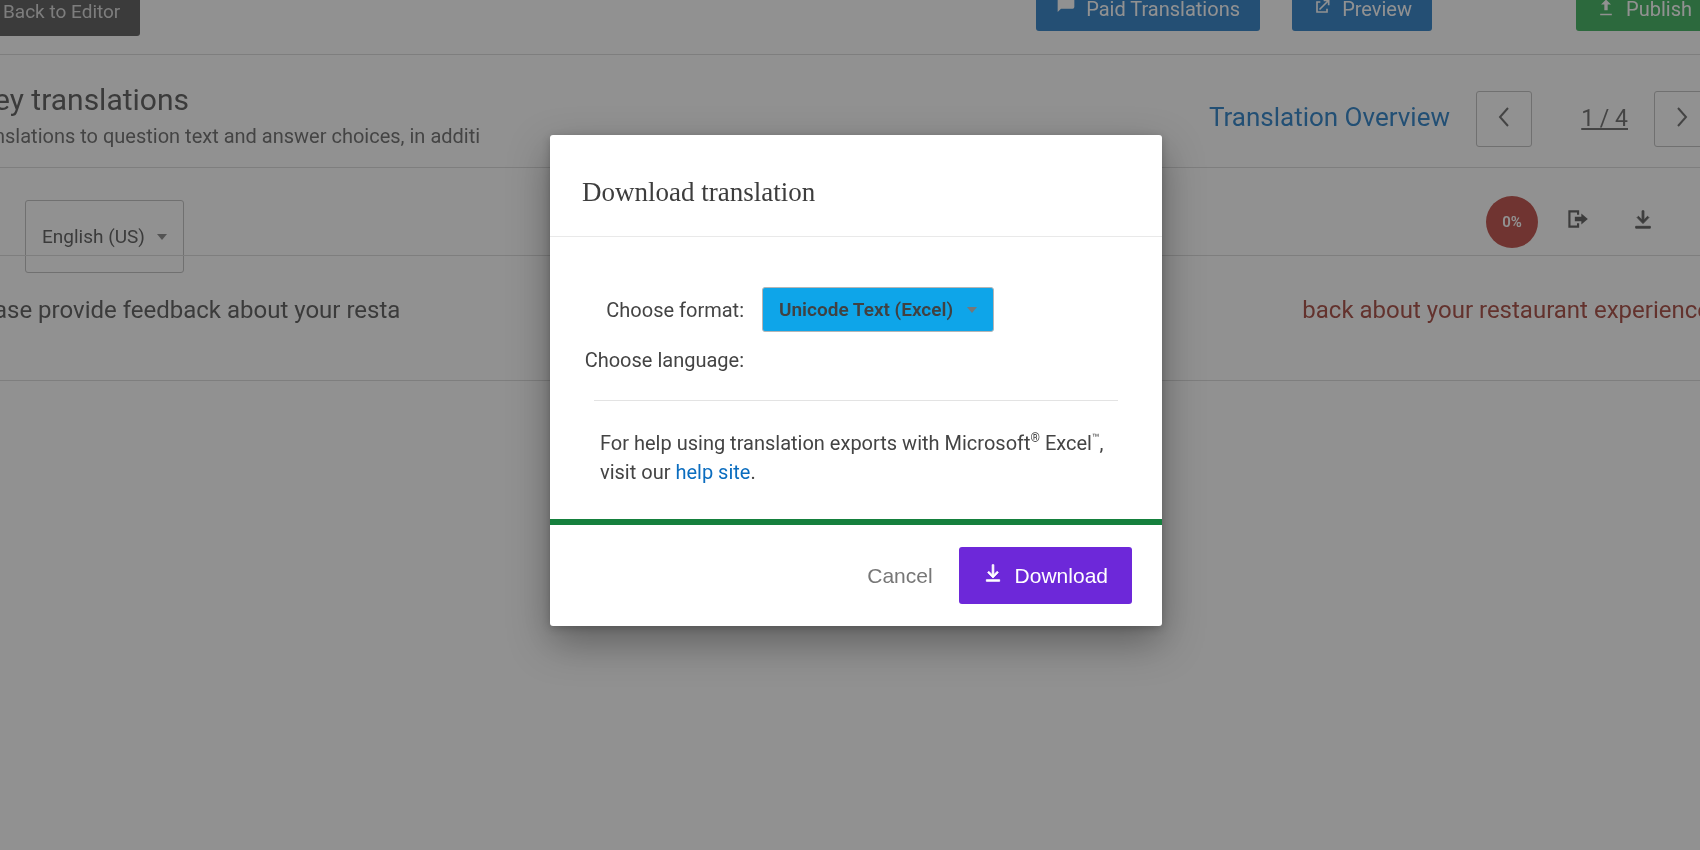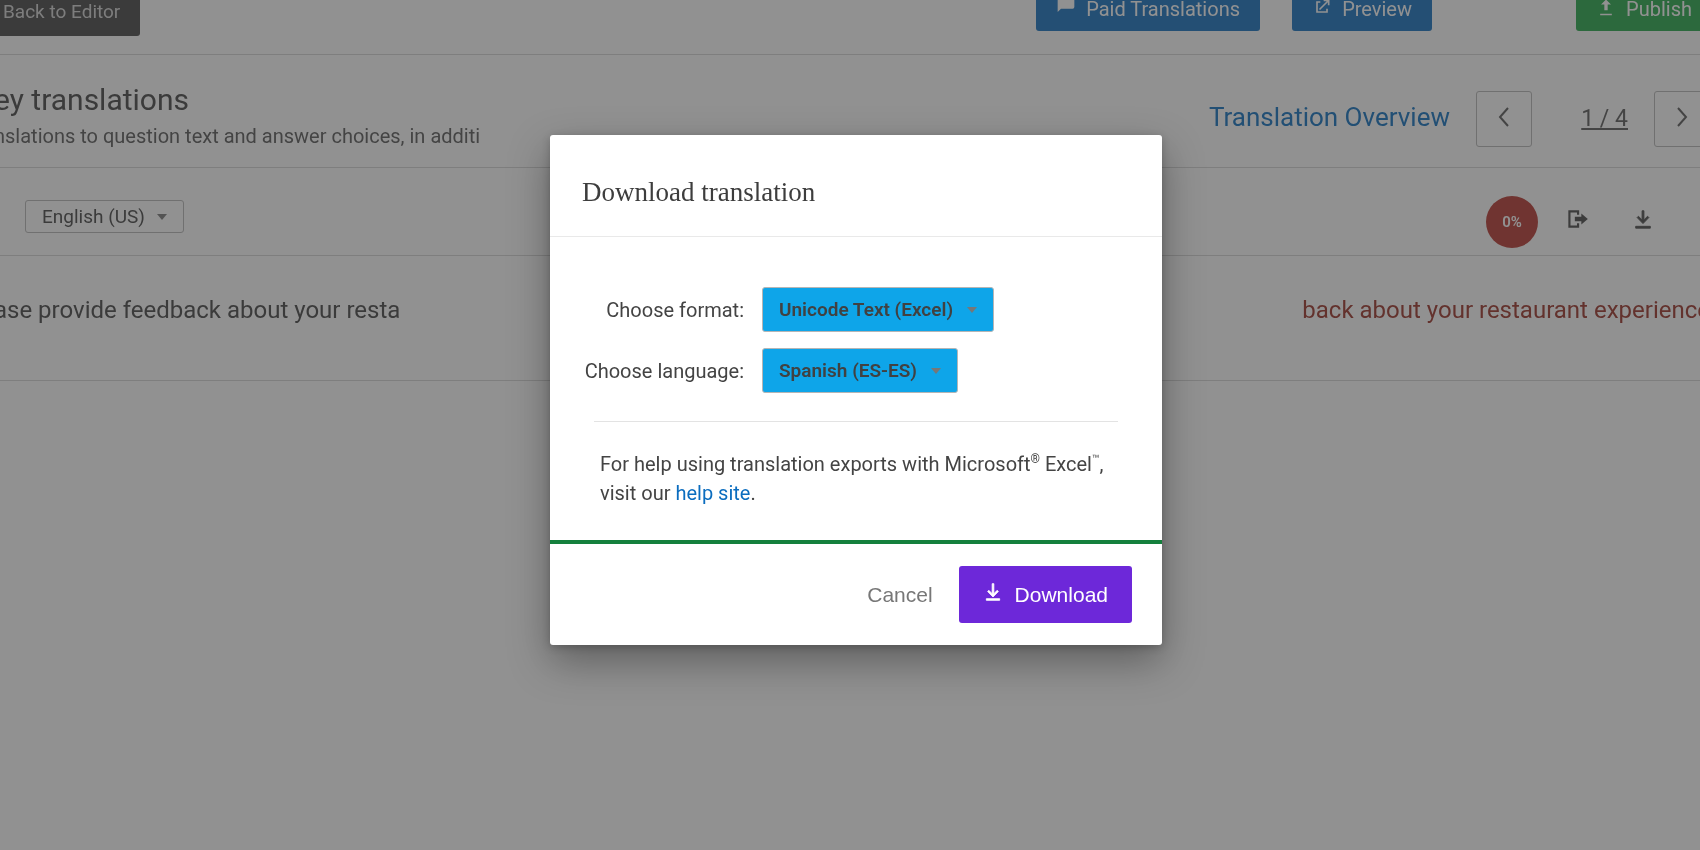--- a/index.html
+++ b/index.html
@@ -101,21 +101,21 @@
       top: 167px; left: 0; right: 0;
       border-top: 1px solid #d6d6d6;
     }
 
     .lang-dropdown {
       position: absolute;
       top: 200px;
       left: 25px;
       border: 1px solid #b5b5b5;
       border-radius: 3px;
-      padding: 4px 16px;
+      padding: 24px 16px;
       font-size: 19px;
       color: #414141;
       display: flex;
       align-items: center;
       gap: 12px;
     }
     .caret-down { width:0; height:0; border-left:5px solid transparent; border-right:5px solid transparent; border-top:6px solid #777; }
 
     .percent-badge {
       position: absolute;
@@ -236,21 +236,21 @@
     .help-text {
       font-size: 20px;
       color: #444;
       line-height: 1.45;
       margin-left: 18px;
     }
     .help-text sup { font-size: 12px; }
     .help-text a { color: #0b6dbf; text-decoration: none; }
 
     .modal-footer {
-      border-top: 4px solid #15803d;
+      border-top: 6px solid #15803d;
       padding: 22px 30px;
       display: flex;
       justify-content: flex-end;
       align-items: center;
       gap: 26px;
     }
     .cancel-btn {
       background: none;
       border: none;
       font-size: 21px;
@@ -352,24 +352,20 @@
   <div class="modal-body">
     <div class="form-row">
       <div class="form-label">Choose format:</div>
       <div class="select-box">
         <span>Unicode Text (Excel)</span>
         <span class="caret-down"></span>
       </div>
     </div>
     <div class="form-row">
       <div class="form-label">Choose language:</div>
-      <div class="select-box">
-        <span>Spanish (ES-ES)</span>
-        <span class="caret-down"></span>
-      </div>
     </div>
     <hr>
     <div class="help-text">
       <span>For help using translation exports with Microsoft</span><sup>®</sup><span> Excel</span><sup>™</sup><span>, visit our </span><a href="#">help site</a><span>.</span>
     </div>
   </div>
   <div class="modal-footer">
     <button class="cancel-btn">Cancel</button>
     <button class="download-btn">
       <span><svg viewBox="0 0 24 24">

